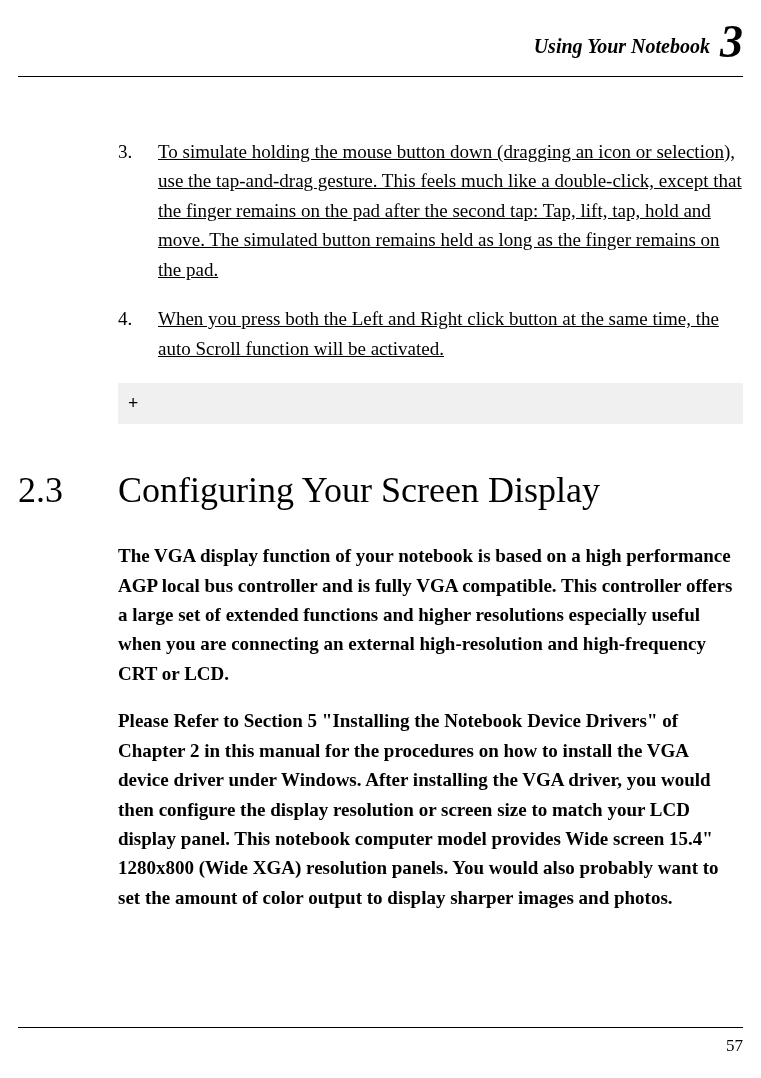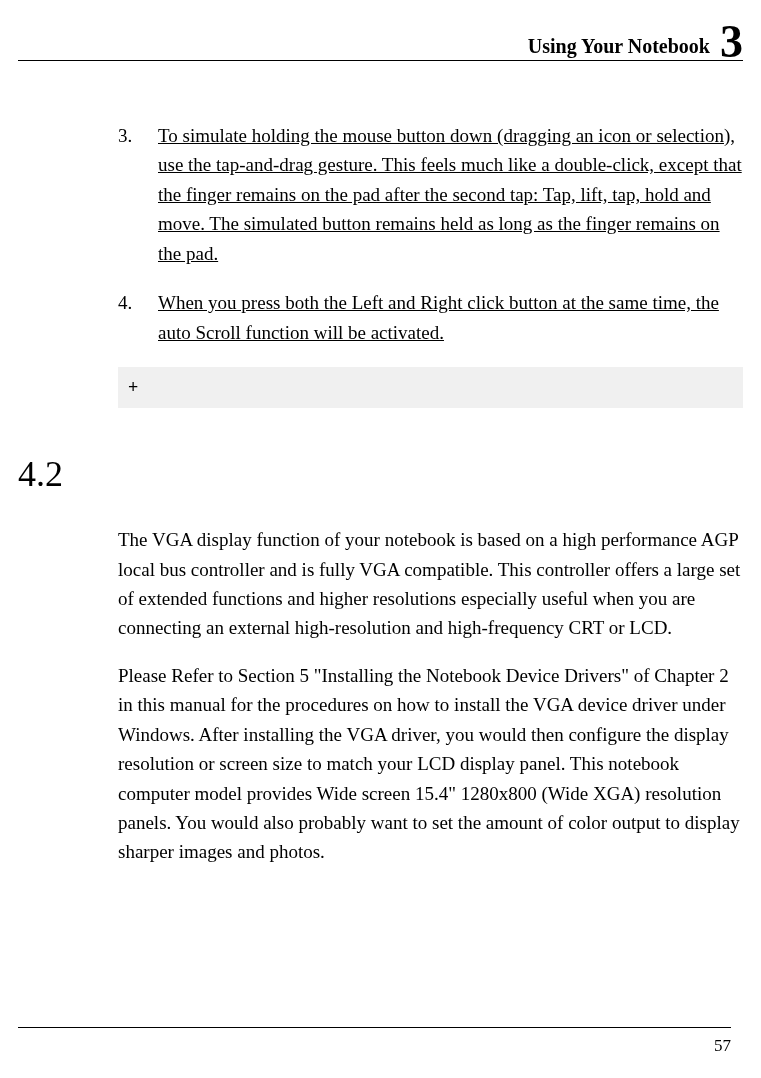--- a/index.html
+++ b/index.html
@@ -16,22 +16,23 @@
       padding: 20px 18px 0 18px;
       box-sizing: border-box;
       height: 100%;
       position: relative;
     }
     .header {
       display: flex;
       justify-content: flex-end;
       align-items: baseline;
       border-bottom: 1.5px solid #000;
-      padding-bottom: 2px;
+      padding-bottom: 18px;
       margin-bottom: 60px;
+      font-style: italic;
     }
     .header-title {
       font-size: 20px;
       font-weight: bold;
       margin-right: 10px;
     }
     .chapter-number {
       font-size: 46px;
       font-weight: bold;
       line-height: 0.8;
@@ -91,26 +92,27 @@
       font-family: Garamond, Georgia, 'Times New Roman', serif;
     }
     .section-title {
       font-size: 36px;
       font-family: Garamond, Georgia, 'Times New Roman', serif;
     }
     .body-para {
       font-size: 19px;
       line-height: 1.55;
       margin-bottom: 18px;
+      font-weight: bold;
     }
     .footer {
       position: absolute;
       bottom: 22px;
       left: 18px;
-      right: 30px;
+      right: 18px;
       border-top: 1.5px solid #000;
       text-align: right;
       padding-top: 8px;
       font-size: 17px;
     }
   </style>
 </head>
 <body>
 
 <div class="page">
@@ -129,21 +131,22 @@
     <div class="list-item">
       <div class="list-number">4.</div>
       <div class="list-text">When you press both the Left and Right click button at the same time, the auto Scroll function will be activated.</div>
     </div>
 
     <div class="note-box">
       <div class="note-marker">+</div>
     </div>
 
     <div class="section-heading">
-      <div class="section-number">4.2</div>
+      <div class="section-number">2.3</div>
+      <div class="section-title">Configuring Your Screen Display</div>
     </div>
 
     <div class="body-para">The VGA display function of your notebook is based on a high performance AGP local bus controller and is fully VGA compatible. This controller offers a large set of extended functions and higher resolutions especially useful when you are connecting an external high-resolution and high-frequency CRT or LCD.</div>
     <div class="body-para">Please Refer to Section 5 "Installing the Notebook Device Drivers" of Chapter 2 in this manual for the procedures on how to install the VGA device driver under Windows. After installing the VGA driver, you would then configure the display resolution or screen size to match your LCD display panel. This notebook computer model provides Wide screen 15.4" 1280x800 (Wide XGA) resolution panels. You would also probably want to set the amount of color output to display sharper images and photos.</div>
 
   </div>
 
   <div class="footer">
     <span>57</span>
   </div>

